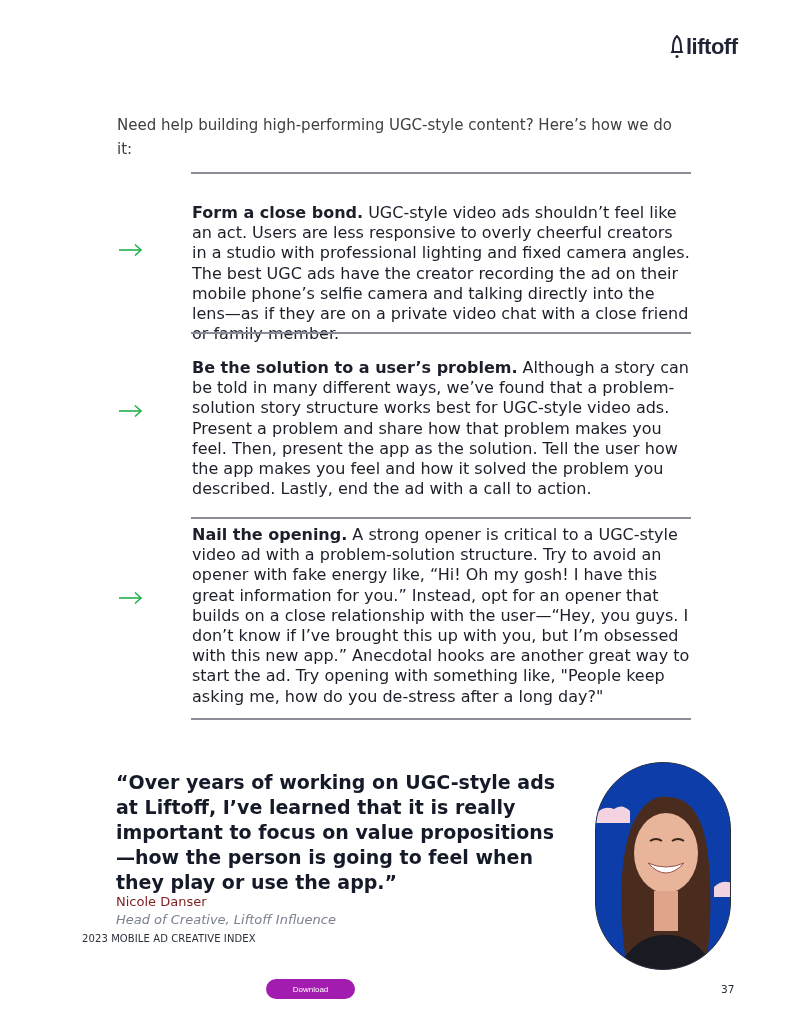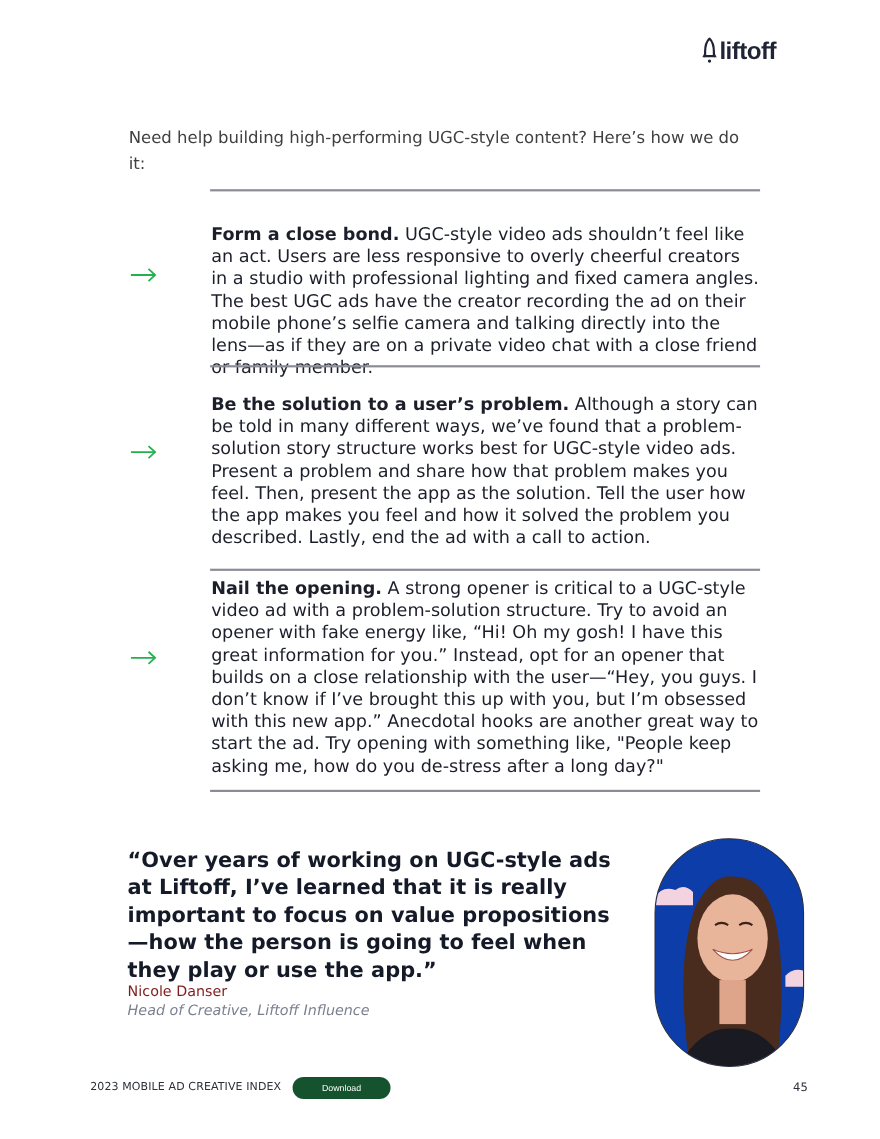--- a/index.html
+++ b/index.html
@@ -1,32 +1,32 @@
 <!DOCTYPE html>
 <html><head>
   <meta charset="utf-8">
   <style>
     html, body { margin:0; padding:0; }
     body {
       width:800px; height:1035px; background:#ffffff; position:relative; overflow:hidden;
       font-family:"DejaVu Sans", sans-serif; color:#1c1f2a;
     }
-    .logo { position:absolute; left:638px; top:34px; display:flex; gap:2px; }
+    .logo { position:absolute; left:670px; top:34px; display:flex; align-items:center; gap:2px; }
     .logo-text { font-family:"Liberation Sans", sans-serif; font-weight:bold; font-size:22px; color:#1f2535; letter-spacing:-0.5px; }
     .intro { position:absolute; left:117px; top:113px; width:570px; font-size:15px; line-height:24px; color:#404040; }
     .divider { position:absolute; left:191px; width:500px; height:2px; background:#8a8d96; }
     .tip { position:absolute; left:192px; width:500px; font-size:16px; line-height:20.2px; color:#1c1f2a; }
     .tip b { font-weight:bold; color:#1c1f2a; }
     .arrow { position:absolute; left:118px; width:26px; height:14px; }
     .quote { position:absolute; left:116px; top:770px; width:440px; font-size:19px; line-height:25px; font-weight:600; color:#151a28; }
     .name { position:absolute; left:116px; top:894px; font-size:13px; color:#7f1d1d; }
     .role { position:absolute; left:116px; top:912px; font-size:13px; color:#7b8090;font-style:italic; }
     .portrait { position:absolute; left:595px; top:762px; width:136px; height:208px; border-radius:68px; background:#0d3da8; overflow:hidden; border:1.5px solid #2a2f3a; box-sizing:border-box; }
-    .footer-title { position:absolute; left:82px; top:983px; font-size:10px; color:#2a2f3a; letter-spacing:0.1px; }
-    .download-btn { position:absolute; left:266px; top:979px; width:89px; height:20px; border-radius:10px; background:#14532d; color:#fff; font-size:8px; display:flex; align-items:center; justify-content:center; border:none; padding:0; cursor:pointer; }
+    .footer-title { position:absolute; left:82px; top:933px; font-size:10px; color:#2a2f3a; letter-spacing:0.1px; }
+    .download-btn { position:absolute; left:266px; top:979px; width:89px; height:20px; border-radius:10px; background:#a21caf; color:#fff; font-size:8px; display:flex; align-items:center; justify-content:center; border:none; padding:0; cursor:pointer; }
     .page-num { position:absolute; left:721px; top:983px; font-size:10.5px; color:#2a2f3a; }
   </style>
 </head>
 <body>
 
 <div class="logo">
   <svg width="14" height="24" viewBox="0 0 14 24">
     <path d="M7 1 C10 4 11 8 11 13 L11 17 L3 17 L3 13 C3 8 4 4 7 1 Z" fill="none" stroke="#1f2535" stroke-width="2"></path>
     <path d="M3 13 L0.5 18 L3 18 Z M11 13 L13.5 18 L11 18 Z" fill="#1f2535"></path>
     <circle cx="7" cy="21.5" r="1.5" fill="#1f2535"></circle>
@@ -82,13 +82,13 @@
     <path d="M52 100 Q70 120 88 100 Q70 108 52 100 Z" fill="#ffffff" stroke="#a0524a" stroke-width="1"></path>
     <path d="M54 78 Q60 74 66 78" stroke="#3a2418" stroke-width="2" fill="none"></path>
     <path d="M76 78 Q82 74 88 78" stroke="#3a2418" stroke-width="2" fill="none"></path>
     <rect x="58" y="128" width="24" height="40" fill="#dea58a"></rect>
     <path d="M20 208 Q40 170 70 172 Q100 170 120 208 Z" fill="#1a1a22"></path>
   </svg>
 </div>
 
 <div class="footer-title">2023 MOBILE AD CREATIVE INDEX</div>
 <button class="download-btn">Download</button>
-<div class="page-num">45</div>
+<div class="page-num">37</div>
 
 </body></html>

